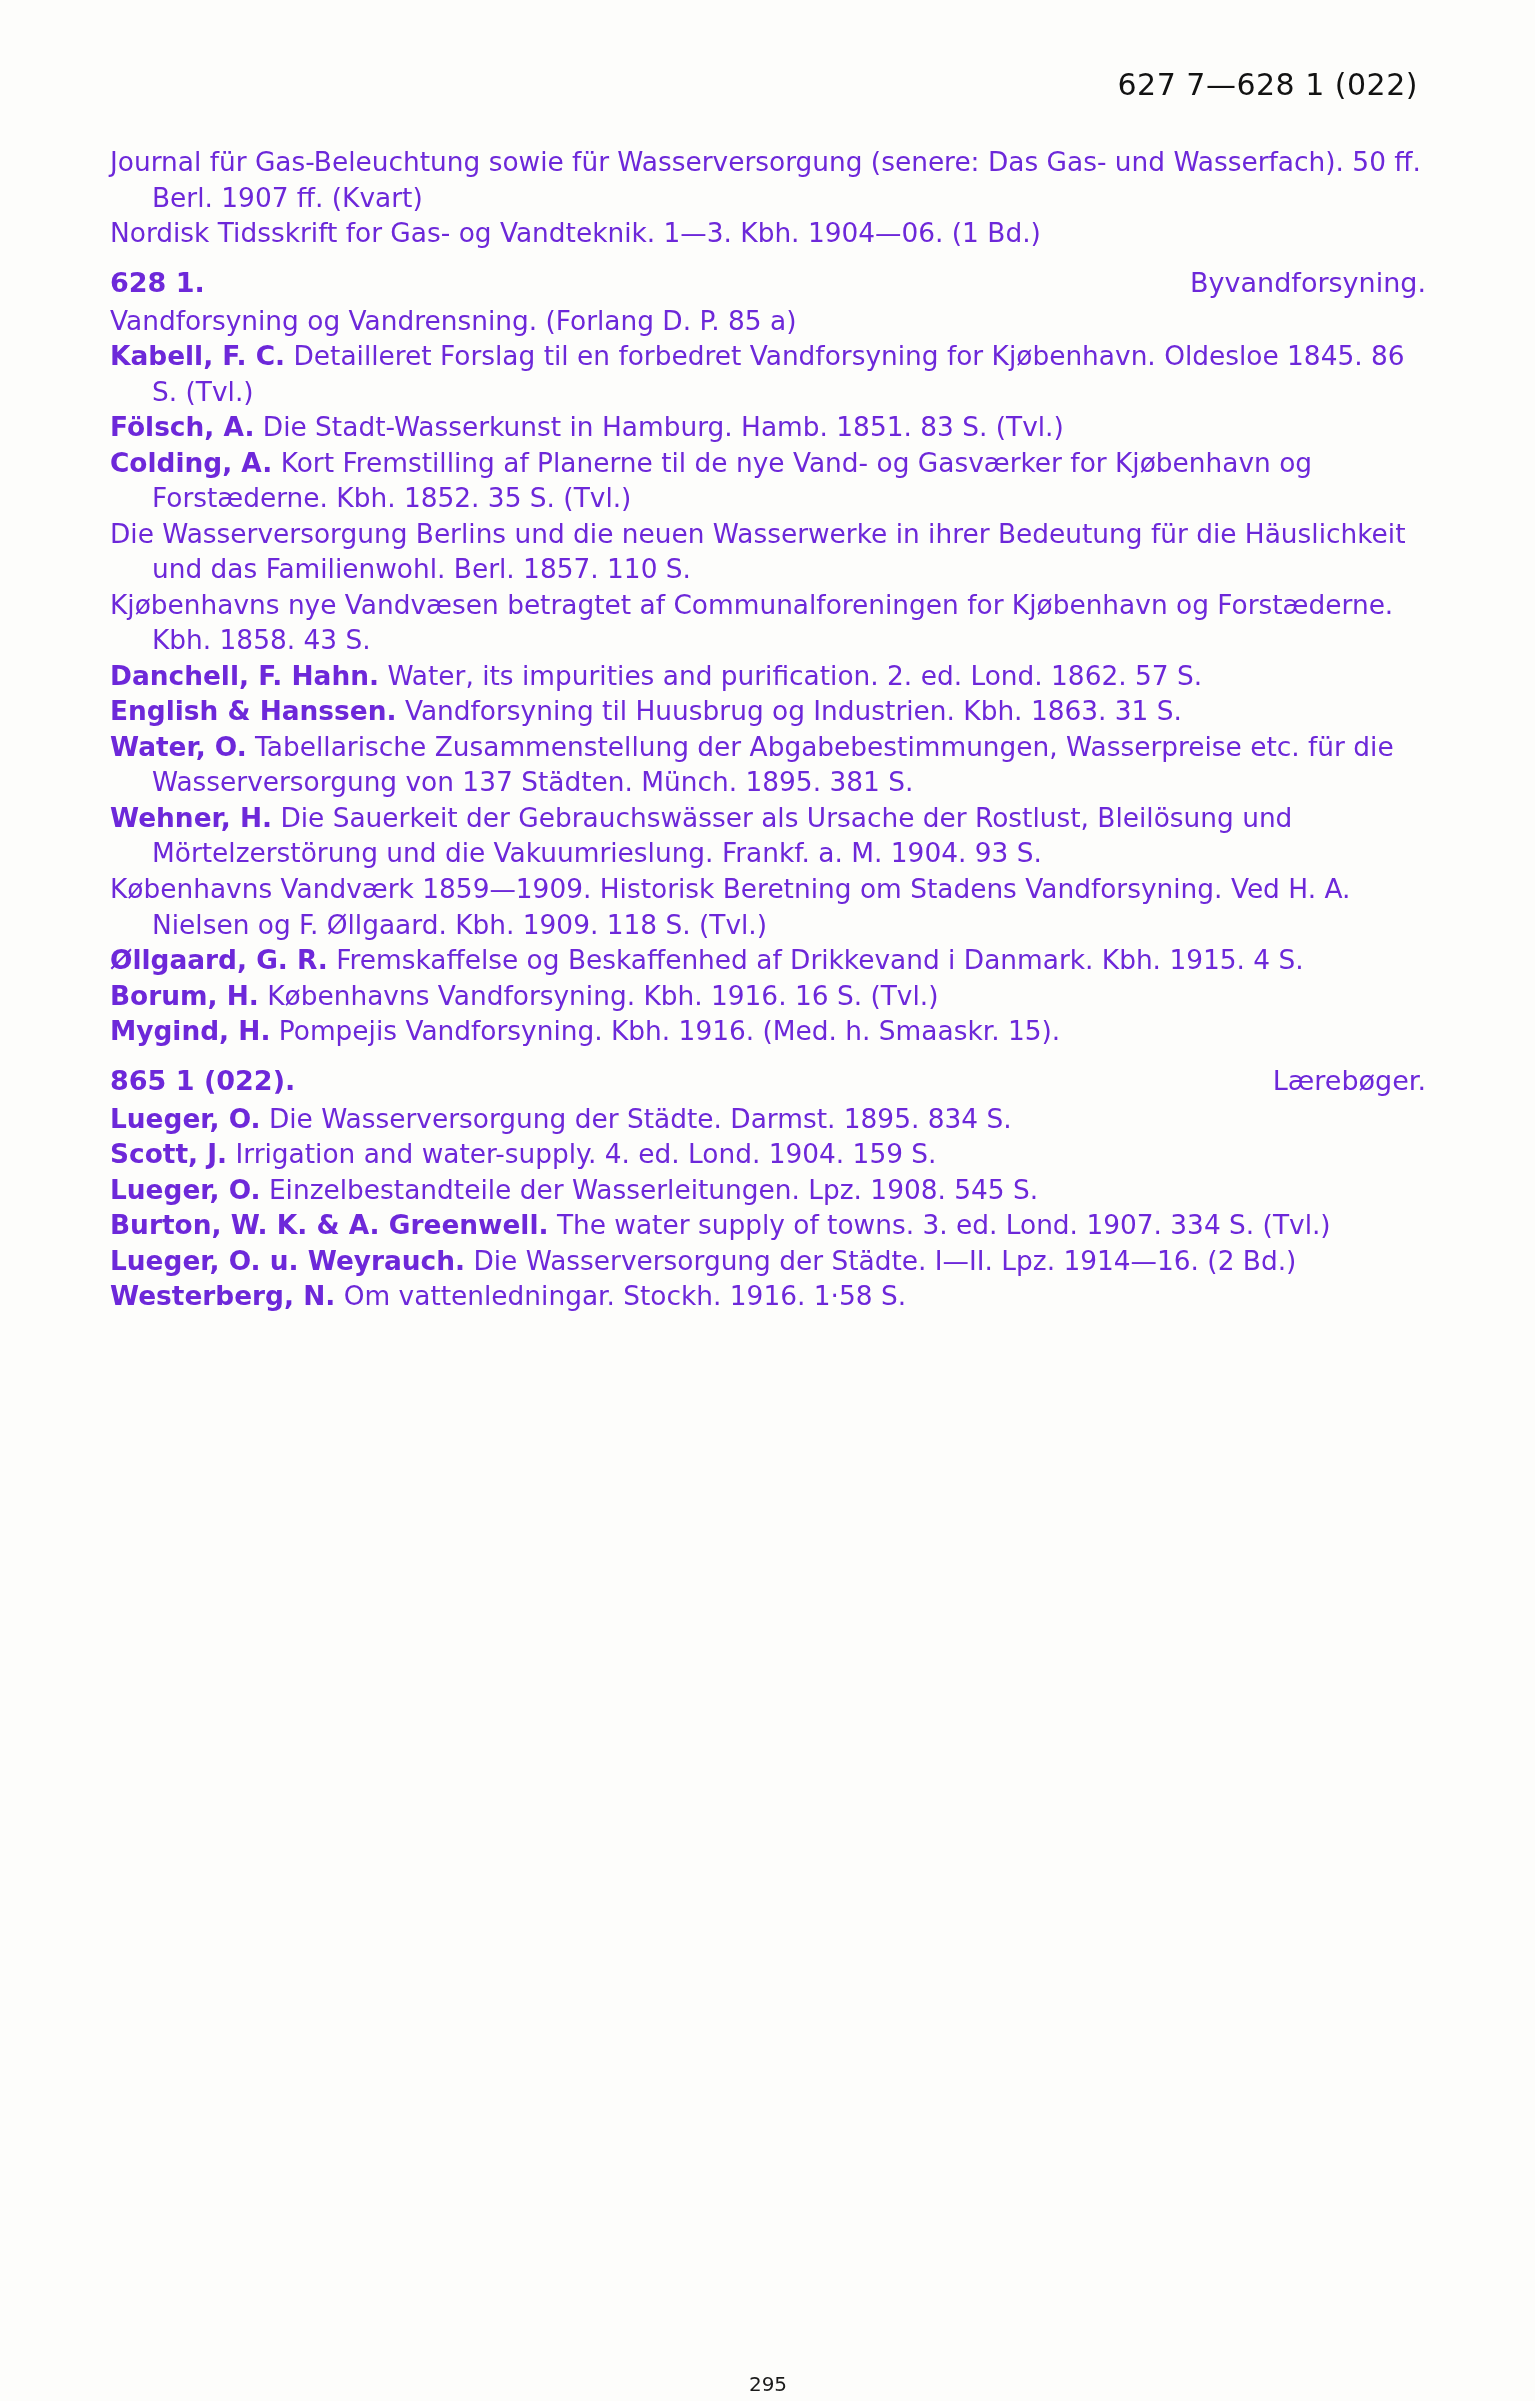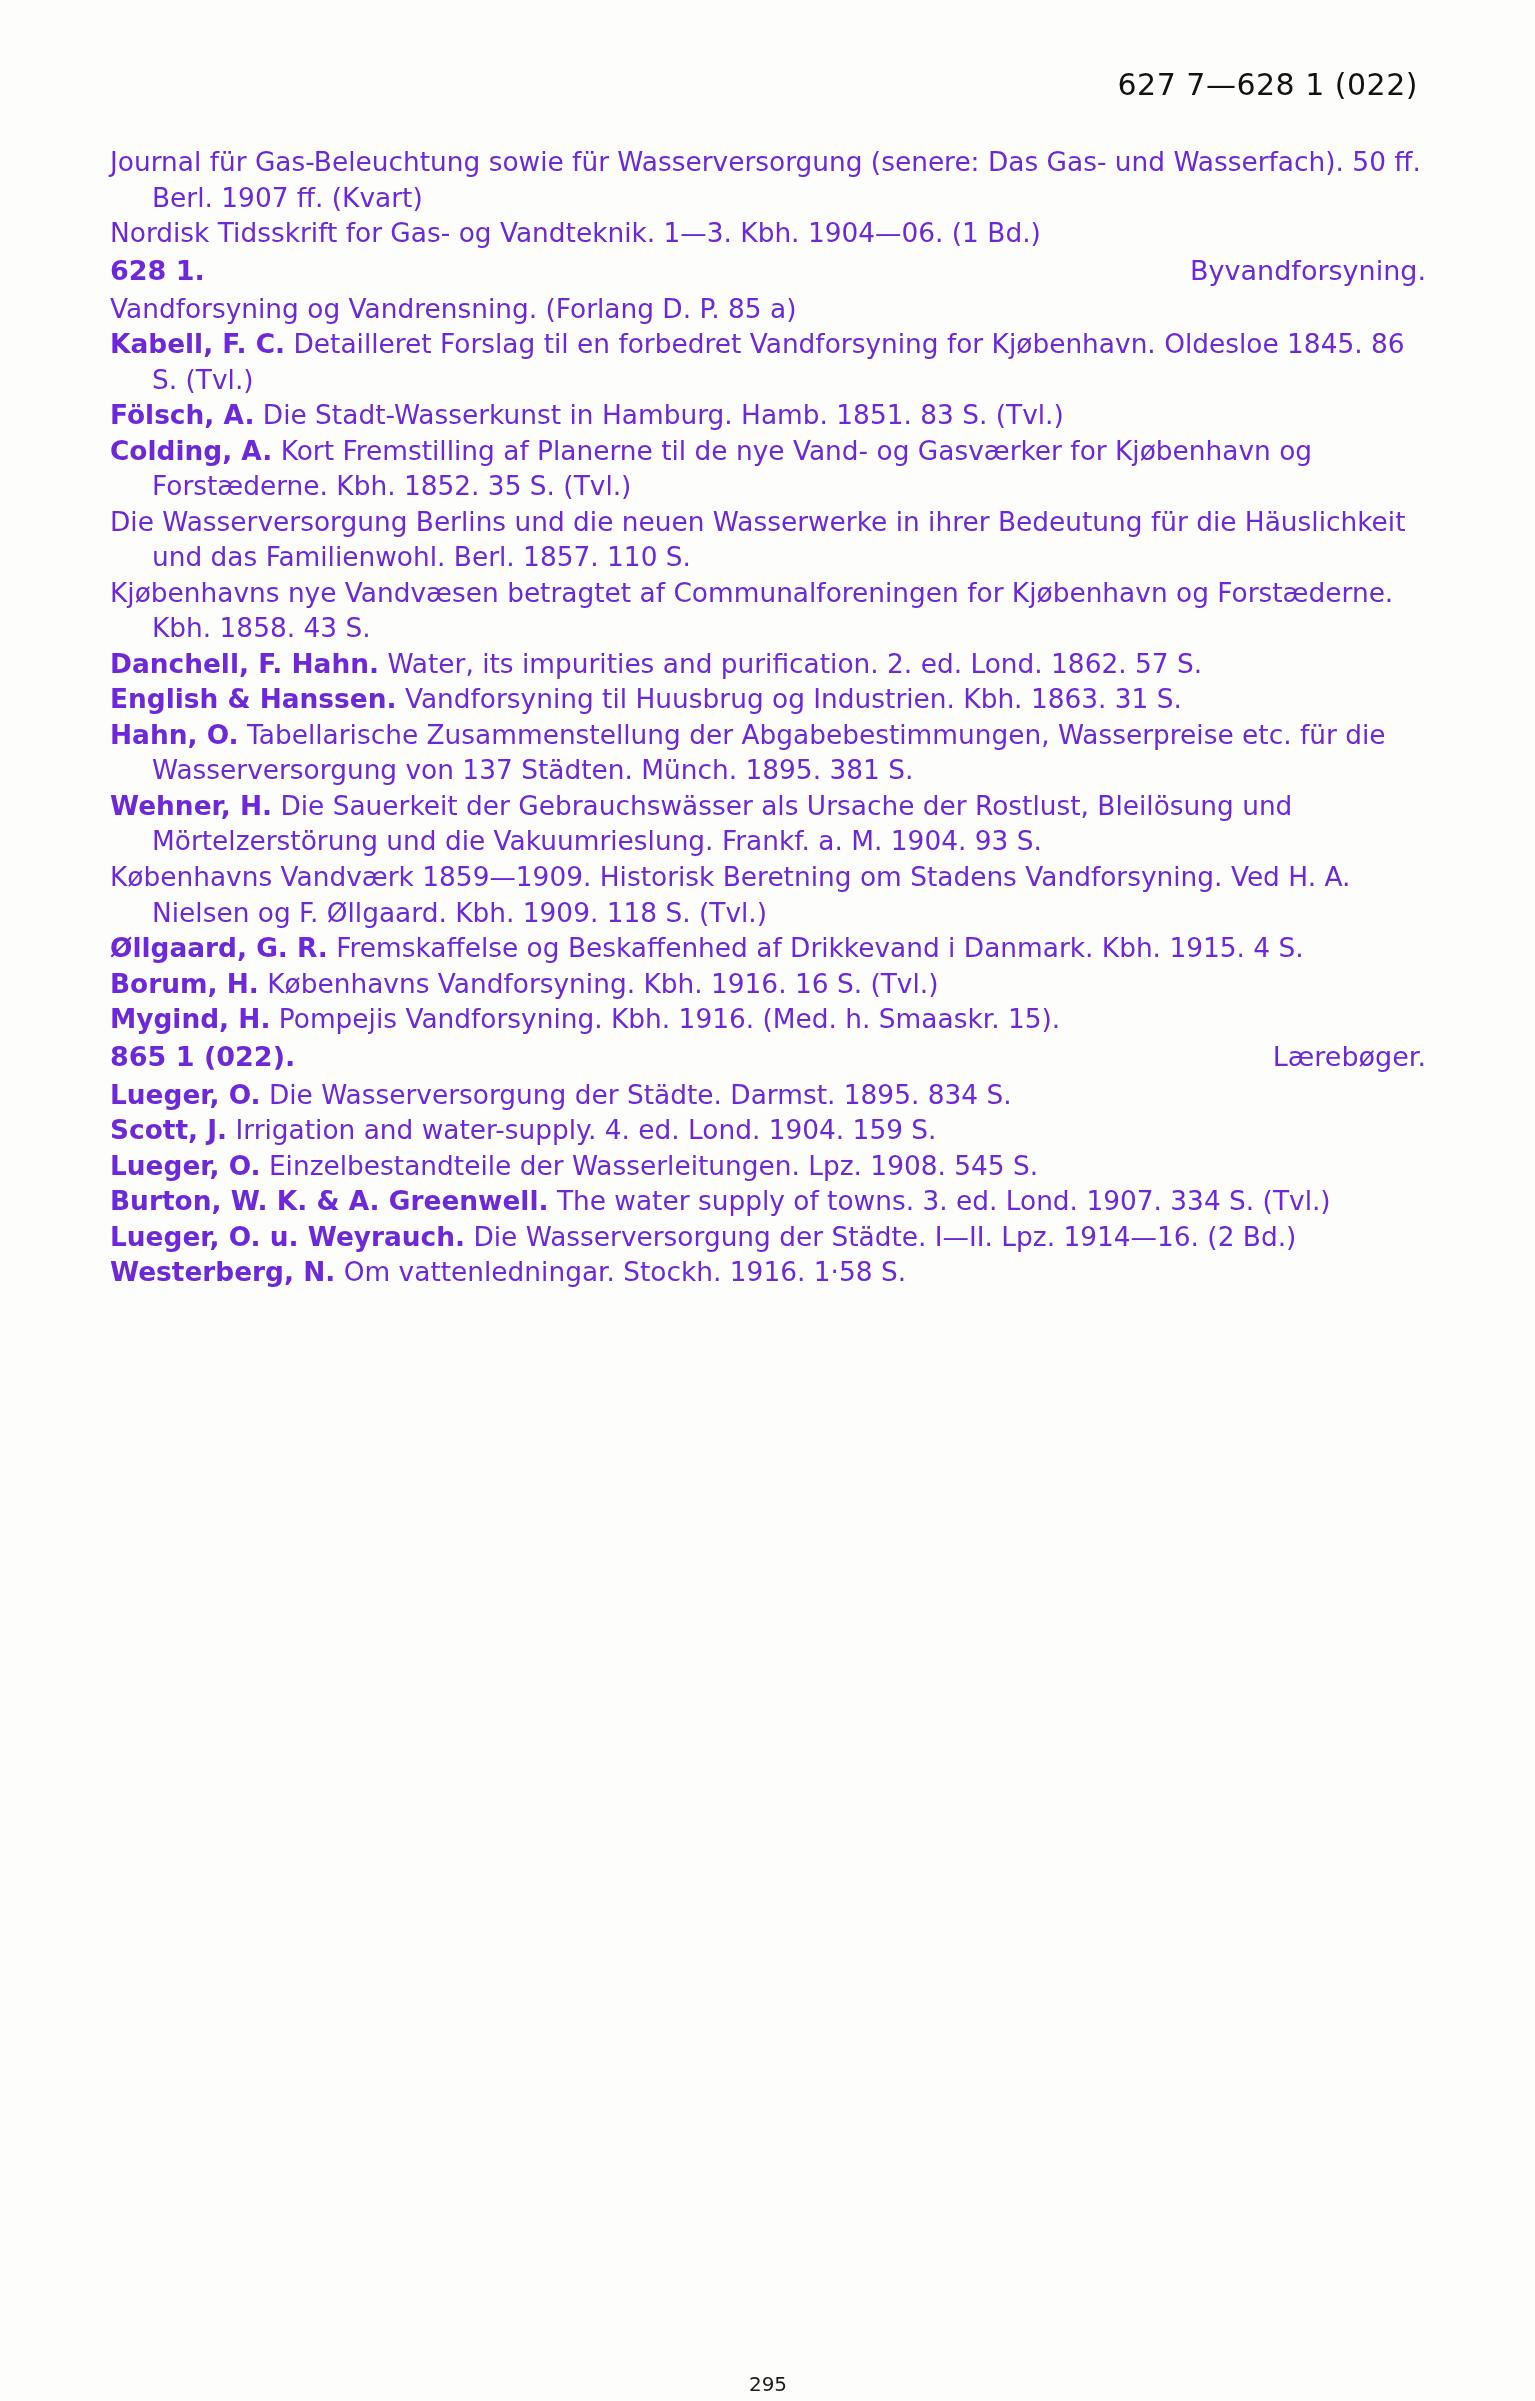--- a/index.html
+++ b/index.html
@@ -58,20 +58,21 @@
     display: flex;
     justify-content: space-between;
     align-items: baseline;
     font-weight: bold;
     font-size: 27px;
     margin-top: 2.9px;
     margin-bottom: 1px;
   }
   .section-head .num {
     font-weight: bold;
+    margin-top: 12px;
   }
   .section-head .title {
     font-weight: normal;
   }
   .page-number {
     position: absolute;
     bottom: 98px;
     left: 0;
     width: 100%;
     text-align: center;
@@ -121,21 +122,21 @@
       <div class="entry">
           <span class="line-inner">Kjøbenhavns nye Vandvæsen betragtet af Communalforeningen for Kjøbenhavn og Forstæderne.  Kbh. 1858.  43 S.</span>
         </div>
       <div class="entry">
           <span class="line-inner"><b>Danchell, F. Hahn.</b>  Water, its impurities and purification.  2. ed. Lond. 1862.  57 S.</span>
         </div>
       <div class="entry">
           <span class="line-inner"><b>English &amp; Hanssen.</b>  Vandforsyning til Huusbrug og Industrien. Kbh. 1863.  31 S.</span>
         </div>
       <div class="entry">
-          <span class="line-inner"><b>Hahn, O.</b> Tabellarische Zusammenstellung der Abgabebestimmungen, Wasserpreise etc. für die Wasserversorgung von 137 Städten.  Münch. 1895.  381 S.</span>
+          <span class="line-inner"><b>Water, O.</b> Tabellarische Zusammenstellung der Abgabebestimmungen, Wasserpreise etc. für die Wasserversorgung von 137 Städten.  Münch. 1895.  381 S.</span>
         </div>
       <div class="entry">
           <span class="line-inner"><b>Wehner, H.</b>  Die Sauerkeit der Gebrauchswässer als Ursache der Rostlust, Bleilösung und Mörtelzerstörung und die Vakuumrieslung.  Frankf. a. M. 1904.  93 S.</span>
         </div>
       <div class="entry">
           <span class="line-inner">Københavns Vandværk 1859—1909.  Historisk Beretning om Stadens Vandforsyning.  Ved H. A. Nielsen og F. Øllgaard.  Kbh. 1909.  118 S. (Tvl.)</span>
         </div>
       <div class="entry">
           <span class="line-inner"><b>Øllgaard, G. R.</b>  Fremskaffelse og Beskaffenhed af Drikkevand i Danmark.  Kbh. 1915.  4 S.</span>
         </div>

